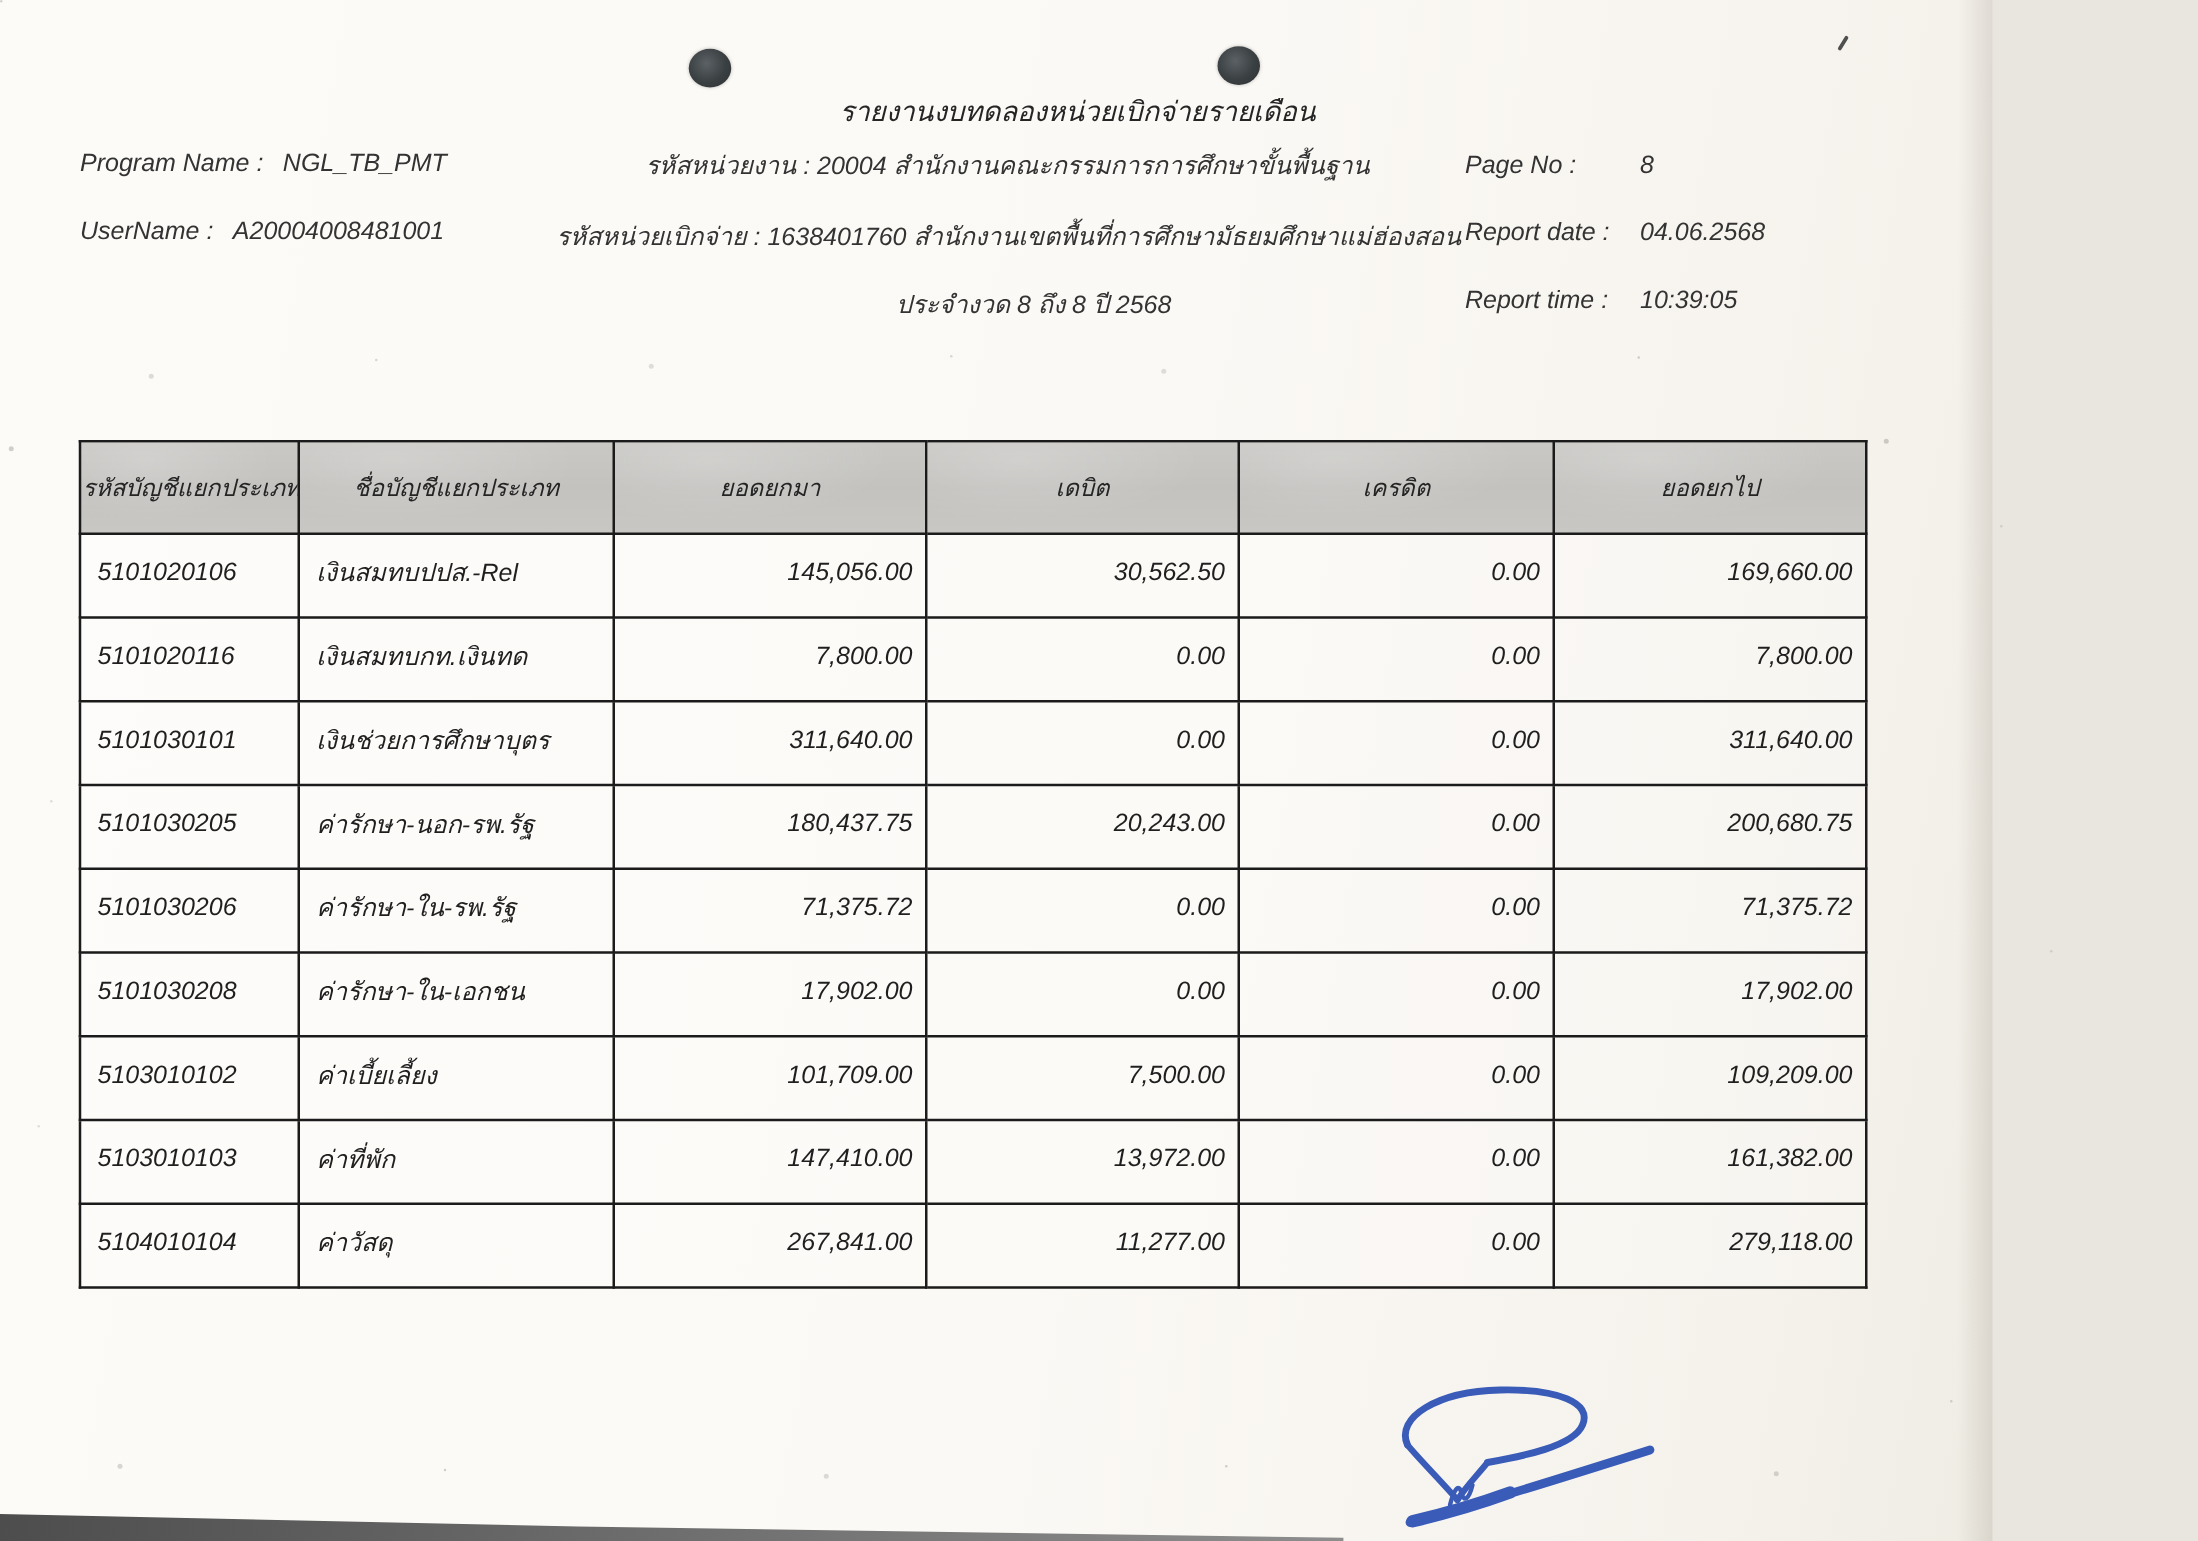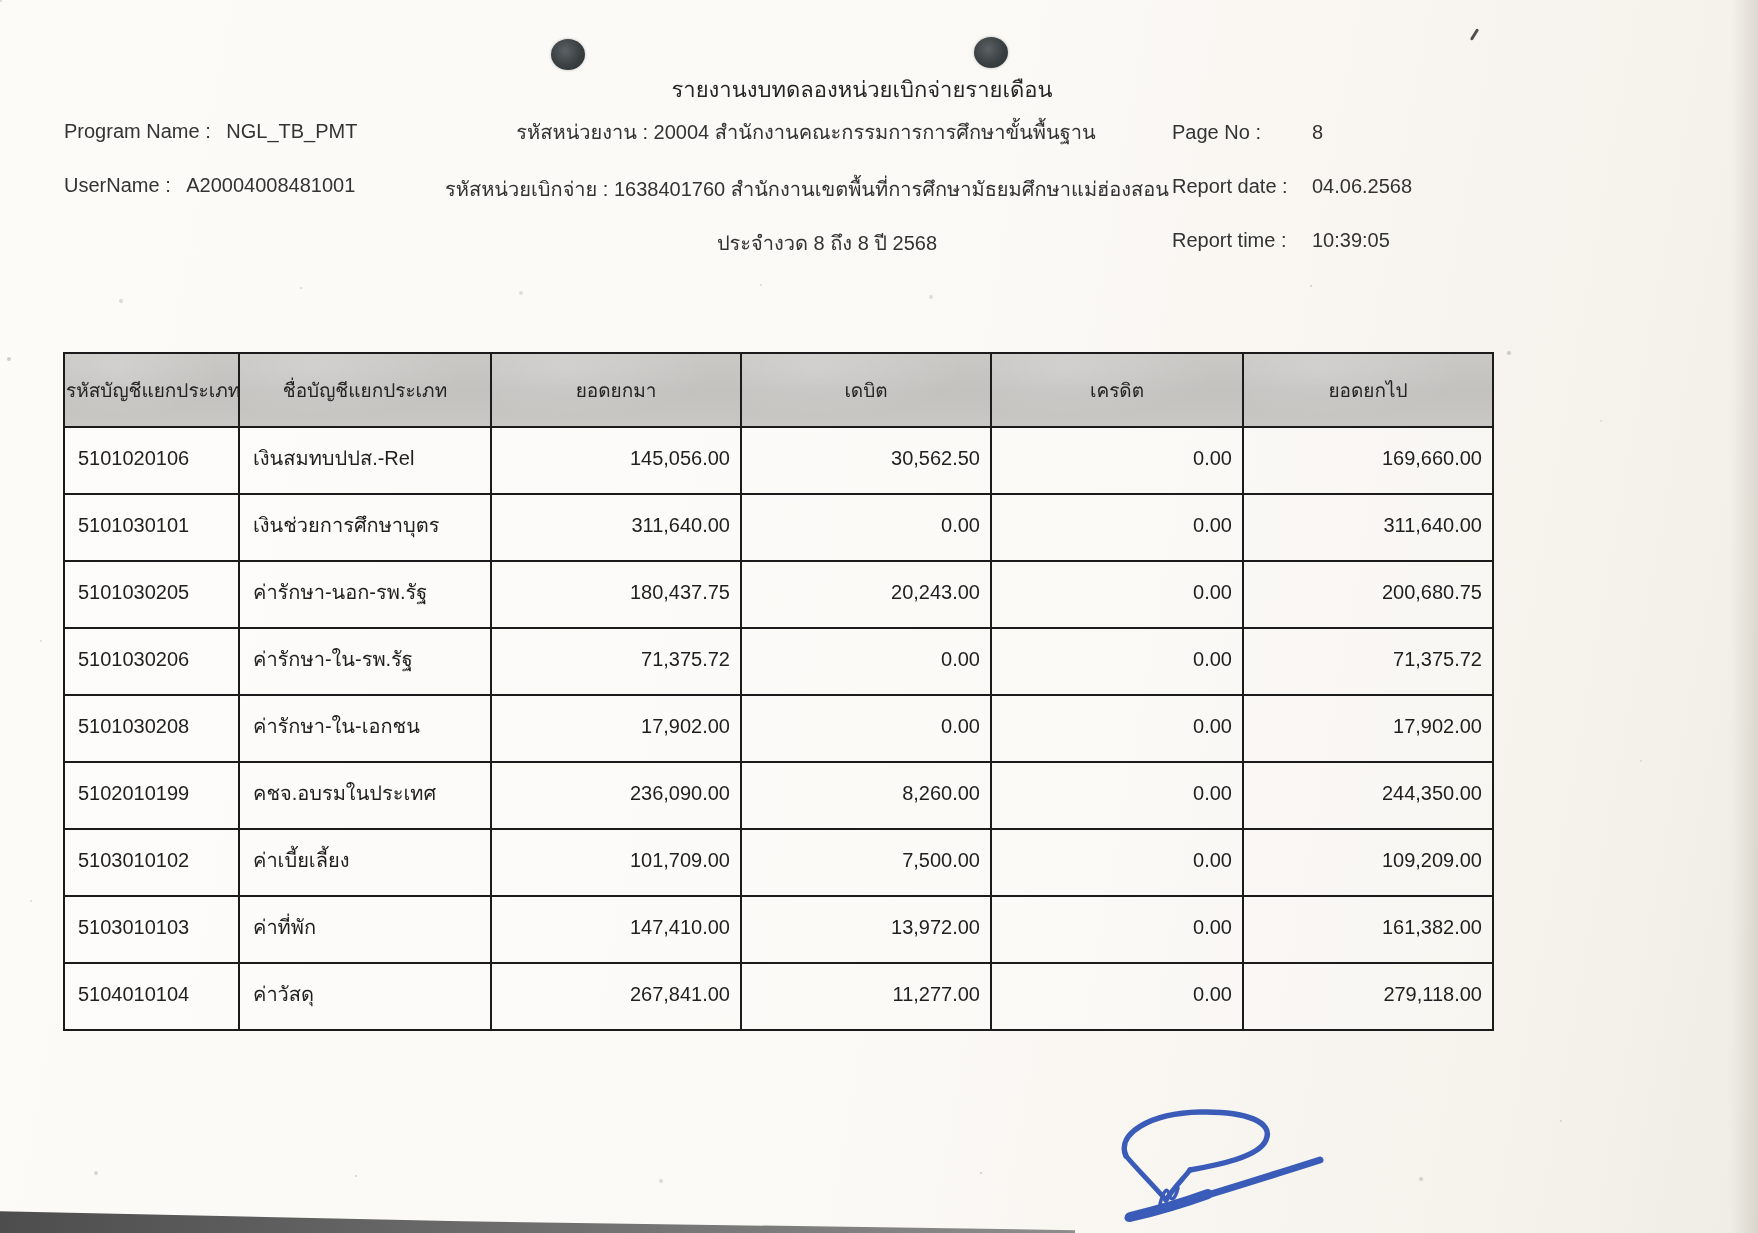--- a/index.html
+++ b/index.html
@@ -2,23 +2,24 @@
 <html><head>
 <meta charset="utf-8">
 <style>
   html,body{margin:0;padding:0;}
   body{
     width:1758px;height:1233px;overflow:hidden;
     font-family:"Liberation Sans","DejaVu Sans",sans-serif;
     background:#e9e6e0;
   }
   .page{
-    position:relative;width:1758px;height:1233px;
+    position:relative;width:1594px;height:1233px;
     background:linear-gradient(100deg,#fcfbf8 0%,#fbf9f5 55%,#f5f2ec 88%,#efece4 100%);
     color:#2a2a2a;
+    font-style:italic;
   }
   
   .hole{
     position:absolute;width:34px;height:31px;border-radius:50%;
     background:radial-gradient(circle at 42% 38%, #5c6165 0%, #3a3f42 55%, #2e3235 100%);
     box-shadow:0 0 3px rgba(0,0,0,.25);
   }
   .hole.h1{left:551px;top:39px;}
   .hole.h2{left:974px;top:37px;}
   
@@ -133,20 +134,28 @@
     <tbody>
         <tr>
           <td class="cl">5101020106</td>
           <td class="cl">เงินสมทบปปส.-Rel</td>
           <td class="cr">145,056.00</td>
           <td class="cr">30,562.50</td>
           <td class="cr">0.00</td>
           <td class="cr">169,660.00</td>
         </tr>
         <tr>
+          <td class="cl">5101020116</td>
+          <td class="cl">เงินสมทบกท.เงินทด</td>
+          <td class="cr">7,800.00</td>
+          <td class="cr">0.00</td>
+          <td class="cr">0.00</td>
+          <td class="cr">7,800.00</td>
+        </tr>
+        <tr>
           <td class="cl">5101030101</td>
           <td class="cl">เงินช่วยการศึกษาบุตร</td>
           <td class="cr">311,640.00</td>
           <td class="cr">0.00</td>
           <td class="cr">0.00</td>
           <td class="cr">311,640.00</td>
         </tr>
         <tr>
           <td class="cl">5101030205</td>
           <td class="cl">ค่ารักษา-นอก-รพ.รัฐ</td>
@@ -163,28 +172,20 @@
           <td class="cr">0.00</td>
           <td class="cr">71,375.72</td>
         </tr>
         <tr>
           <td class="cl">5101030208</td>
           <td class="cl">ค่ารักษา-ใน-เอกชน</td>
           <td class="cr">17,902.00</td>
           <td class="cr">0.00</td>
           <td class="cr">0.00</td>
           <td class="cr">17,902.00</td>
-        </tr>
-        <tr>
-          <td class="cl">5102010199</td>
-          <td class="cl">คชจ.อบรมในประเทศ</td>
-          <td class="cr">236,090.00</td>
-          <td class="cr">8,260.00</td>
-          <td class="cr">0.00</td>
-          <td class="cr">244,350.00</td>
         </tr>
         <tr>
           <td class="cl">5103010102</td>
           <td class="cl">ค่าเบี้ยเลี้ยง</td>
           <td class="cr">101,709.00</td>
           <td class="cr">7,500.00</td>
           <td class="cr">0.00</td>
           <td class="cr">109,209.00</td>
         </tr>
         <tr>

